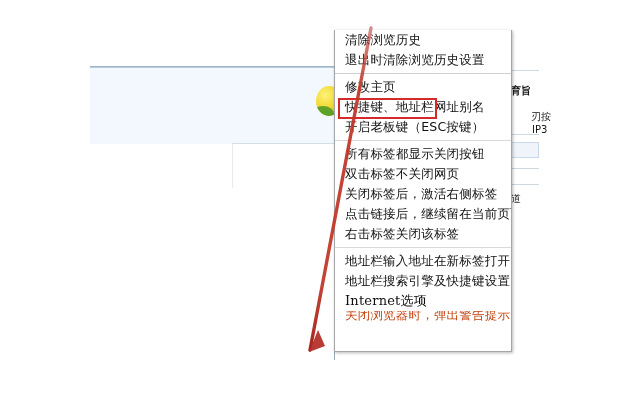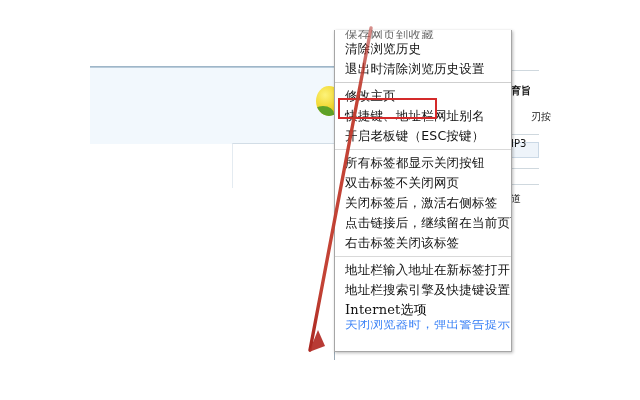--- a/index.html
+++ b/index.html
@@ -167,21 +167,21 @@
     height: 9px;
     line-height: 9px;
     overflow: hidden;
     color: #6d6d6d;
     filter: blur(.3px);
   }
   .mi.clipped-bottom {
     height: 12px;
     line-height: 8px;
     overflow: hidden;
-    color: #3b82f6;
+    color: #c2410c;
   }
   .mi-sep {
     height: 1px;
     margin: 3px 0 3px 0;
     background: #d9d9d9;
   }
   .mi-sep.strong {
     background: #cfcfcf;
   }
 
@@ -226,27 +226,26 @@
 
   <div class="rl-rule" style="top:18px;"></div>
   <div class="rl-rule" style="top:82px;"></div>
   <div class="rl-rule" style="top:116px;"></div>
   <div class="rl-rule" style="top:132px;"></div>
 
   <div class="rl-chip" style="top:90px;"></div>
 
   <div class="rl-row" style="top:32px;font-weight:bold;">育旨</div>
   <div class="rl-row" style="top:58px;padding-left:20px;">刃按</div>
-  <div class="rl-row" style="top:86px;">IP3</div>
+  <div class="rl-row" style="top:72px;margin-left:21px;">IP3</div>
   <div class="rl-row" style="top:140px;">道</div>
 </div>
 
 <div id="ctx-menu">
 
-  <div class="mi clipped-top">保存网页到收藏</div>
 
   <div class="mi">清除浏览历史</div>
   <div class="mi">退出时清除浏览历史设置</div>
 
   <div class="mi-sep strong"></div>
 
   <div class="mi">修改主页</div>
   <div class="mi">快捷键、地址栏网址别名</div>
   <div class="mi">开启老板键（ESC按键）</div>
 

